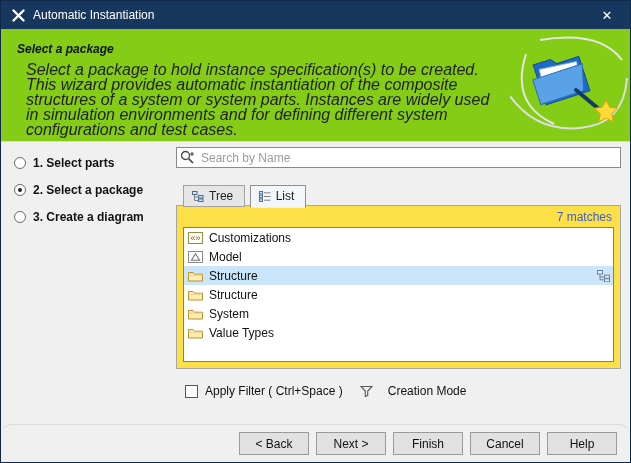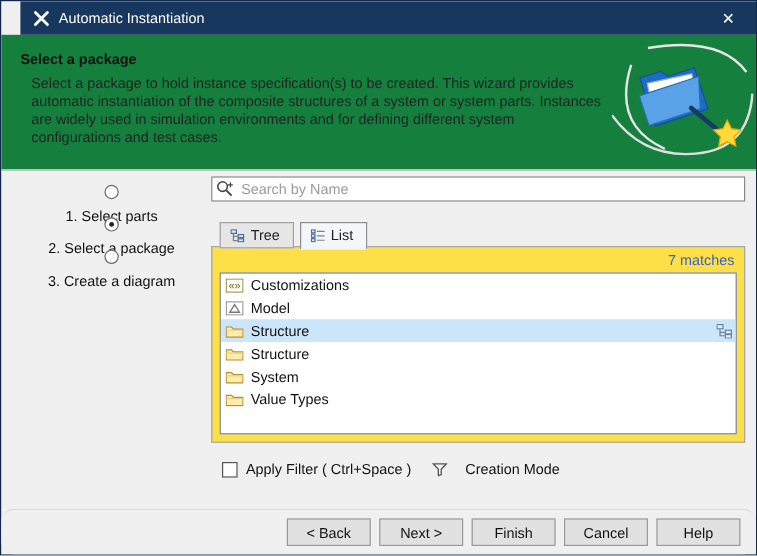--- a/index.html
+++ b/index.html
@@ -1,37 +1,37 @@
 <!DOCTYPE html>
 <html><head>
 <meta charset="utf-8">
 <style>
   html,body { margin:0; padding:0; background:#c8c8c8; }
   * { box-sizing:border-box; }
   .dialog {
     position:relative; width:631px; height:463px;
     font-family:"Liberation Sans", sans-serif;
-    background:#f0f0f0; border:1px solid #10294a; overflow:hidden;padding-left:16px;
+    background:#f0f0f0; border:1px solid #10294a; overflow:hidden;
   }
   
   .titlebar { height:28px; background:#17375e; display:flex; align-items:center; padding-left:9px; }
   .titlebar .app-icon { display:flex; width:16px; height:16px; align-items:center; justify-content:center; }
   .titlebar .title { color:#ffffff; font-size:12px; margin-left:7px; }
   .close-btn { margin-left:auto; width:46px; height:28px; color:#ffffff; font-size:13px;
                display:flex; align-items:center; justify-content:center; cursor:pointer; }
   
-  .header { position:absolute; top:28px; left:0; right:0; height:113px; background:#15803d;
-            border-bottom:1px solid #d9d9d9; }
+  .header { position:absolute; top:28px; left:0; right:0; height:113px; background:#84cc16;
+            border-bottom:1px solid #d9d9d9;font-style:italic; }
   .header-title { position:absolute; top:13px; left:16px; font-size:12px; font-weight:bold; color:#111; }
-  .header-desc { position:absolute; top:33px; left:25px; width:478px; font-size:12px; line-height:15px; color:#222; }
+  .header-desc { position:absolute; top:33px; left:25px; width:478px; font-size:16px; line-height:15px; color:#222; }
   .wizard-art { position:absolute; top:1px; right:2px; width:118px; height:108px; }
   
   .steps { position:absolute; top:153px; left:13px; width:158px; }
   .step { display:flex; align-items:center; gap:7px; height:17px; margin-bottom:10px;
-          font-size:12px; font-weight:normal; color:#111; cursor:default;flex-direction:column; }
+          font-size:12px; font-weight:bold; color:#111; cursor:default; }
   .radio { position:relative; width:12px; height:12px; border:1px solid #6a6a6a; border-radius:50%;
            background:#fff; flex:0 0 auto; }
   .radio.on::after { content:""; position:absolute; left:3px; top:3px; width:4px; height:4px;
                      border-radius:50%; background:#222; }
   
   .content { position:absolute; left:175px; top:146px; width:445px; }
   .searchbox { position:relative; height:31px; }
   .searchbox input { width:100%; height:21px; border:1px solid #8a8a8a; background:#fff;
                      padding:0 4px 0 24px; font:12px "Liberation Sans", sans-serif; color:#222; }
   .searchbox input::placeholder { color:#9b9b9b; }

